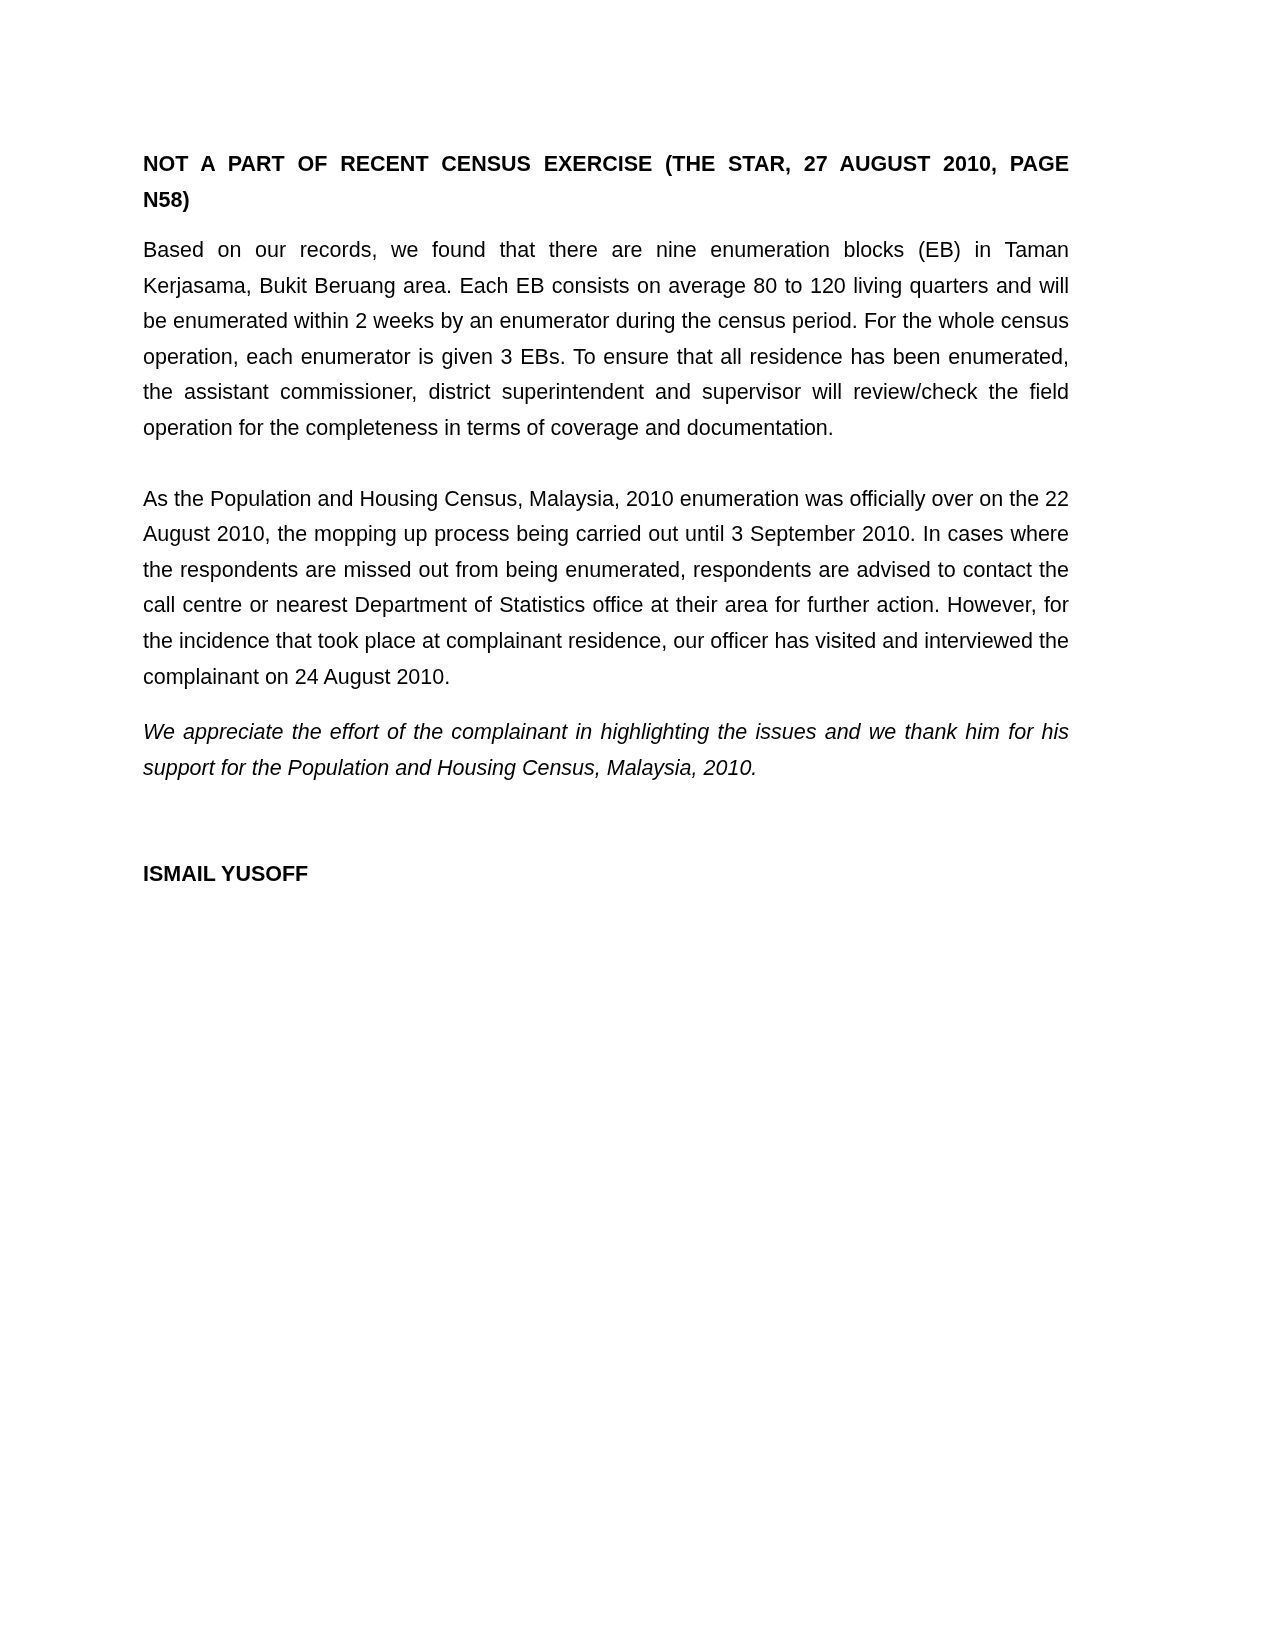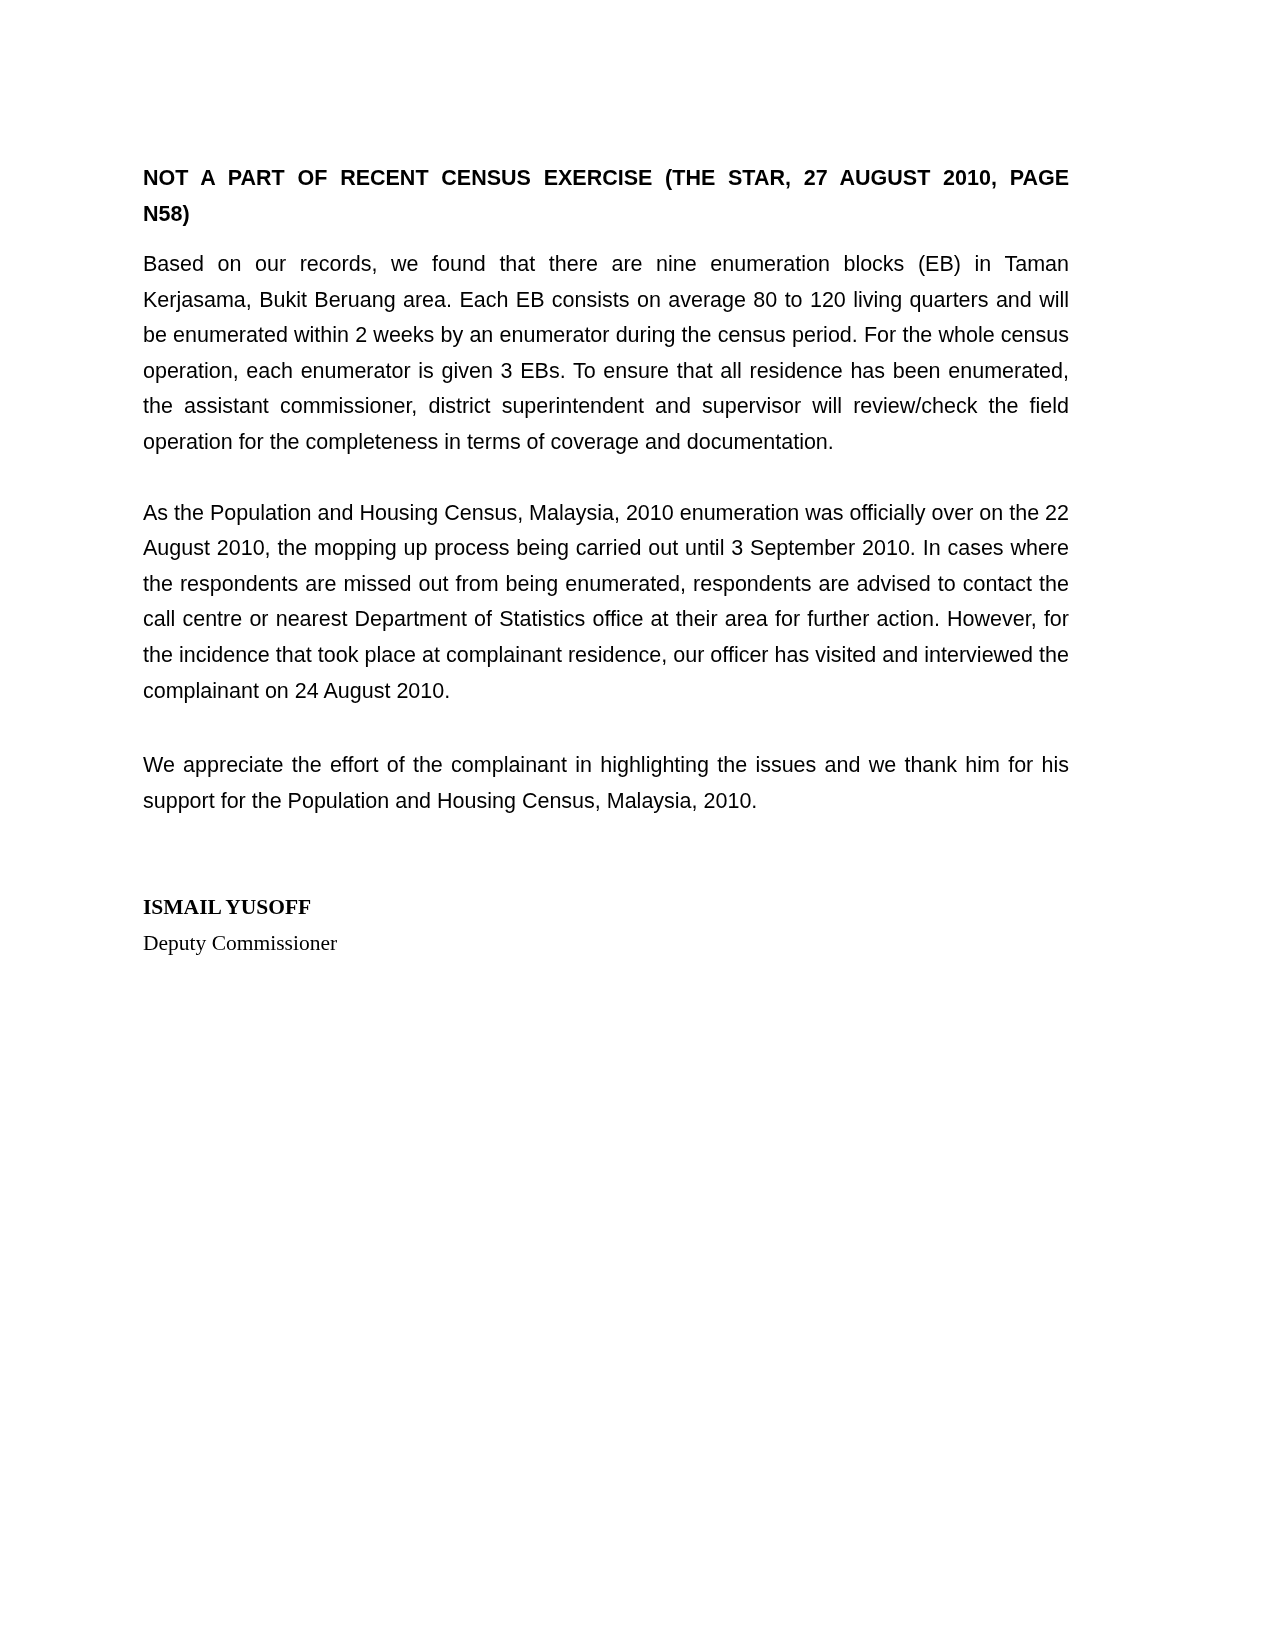--- a/index.html
+++ b/index.html
@@ -11,58 +11,56 @@
     width: 1275px;
     height: 1650px;
     position: relative;
     overflow: hidden;
     font-family: "Liberation Sans", sans-serif;
     color: #000000;
   }
   .page {
     position: absolute;
     left: 143px;
-    top: 160px;
+    top: 146px;
     width: 926px;
   }
   .heading {
     font-weight: bold;
     font-size: 21.5px;
     line-height: 36px;
     text-align: justify;
     margin: 0;
     word-spacing: 3px;
   }
   .para {
     font-size: 21.5px;
     line-height: 35.6px;
     text-align: justify;
     margin: 0;
   }
   .p1 { margin-top: 15px; }
   .p2 { margin-top: 35px; }
-  .p3 { margin-top: 39px; }
+  .p3 { margin-top: 20px; font-style: italic; }
   .signature {
     margin-top: 71px;
     font-size: 21.5px;
     line-height: 35.6px;
-    font-family: Liberation Serif, serif;
   }
   .sig-name { font-weight: bold; }
   .sig-line { display: block; }
 </style>
 </head>
 <body>
 
 <div class="page">
   <p class="heading">NOT A PART OF RECENT CENSUS EXERCISE (THE STAR, 27 AUGUST 2010, PAGE N58)</p>
 
   <p class="para p1">Based on our records, we found that there are nine enumeration blocks (EB) in Taman Kerjasama, Bukit Beruang area. Each EB consists on average 80 to 120 living quarters and will be enumerated within 2 weeks by an enumerator during the census period. For the whole census operation, each enumerator is given 3 EBs. To ensure that all residence has been enumerated, the assistant commissioner, district superintendent and supervisor will review/check the field operation for the completeness in terms of coverage and documentation.</p>
 
   <p class="para p2">As the Population and Housing Census, Malaysia, 2010 enumeration was officially over on the 22 August 2010, the mopping up process being carried out until 3 September 2010. In cases where the respondents are missed out from being enumerated, respondents are advised to contact the call centre or nearest Department of Statistics office at their area for further action. However, for the incidence that took place at complainant residence, our officer has visited and interviewed the complainant on 24 August 2010.</p>
 
   <p class="para p3">We appreciate the effort of the complainant in highlighting the issues and we thank him for his support for the Population and Housing Census, Malaysia, 2010.</p>
 
   <div class="signature">
     <span class="sig-line sig-name">ISMAIL YUSOFF</span>
-    <span class="sig-line">Deputy Commissioner</span>
   </div>
 </div>
 
 </body></html>

